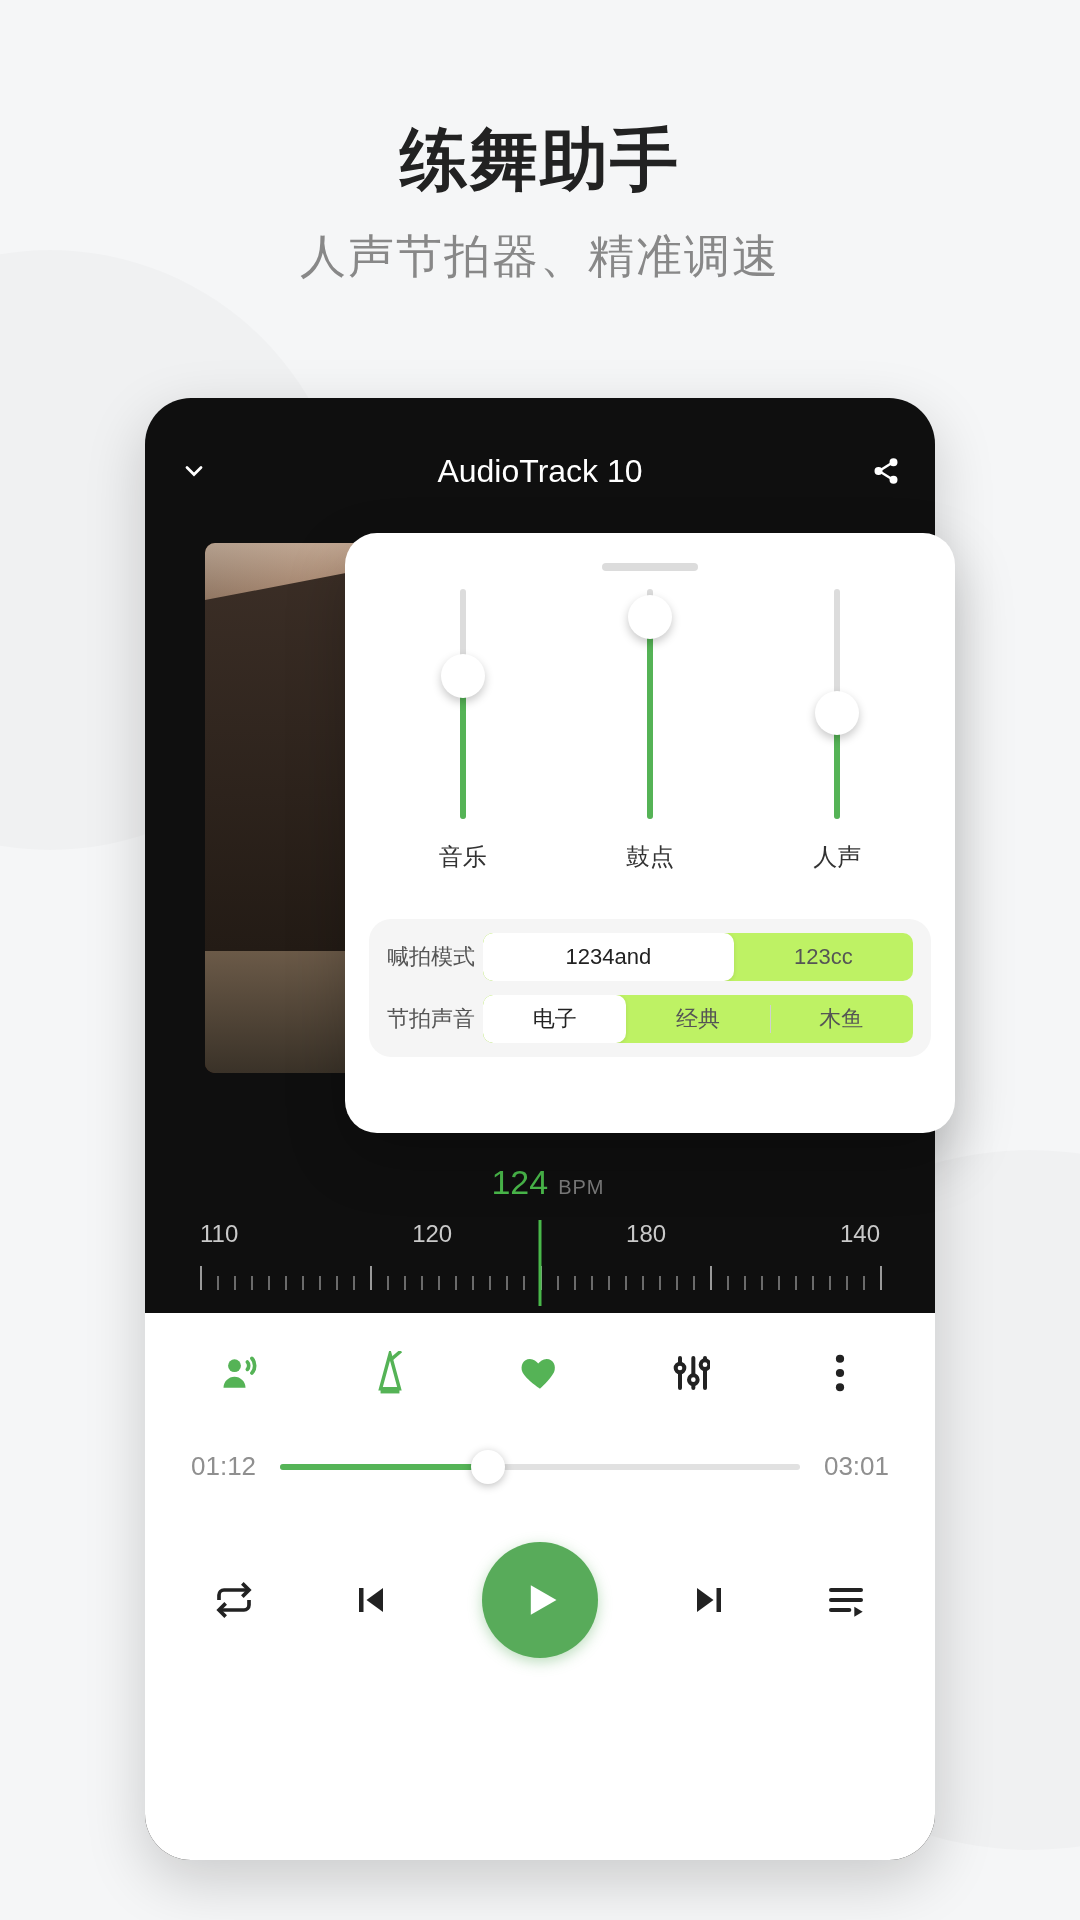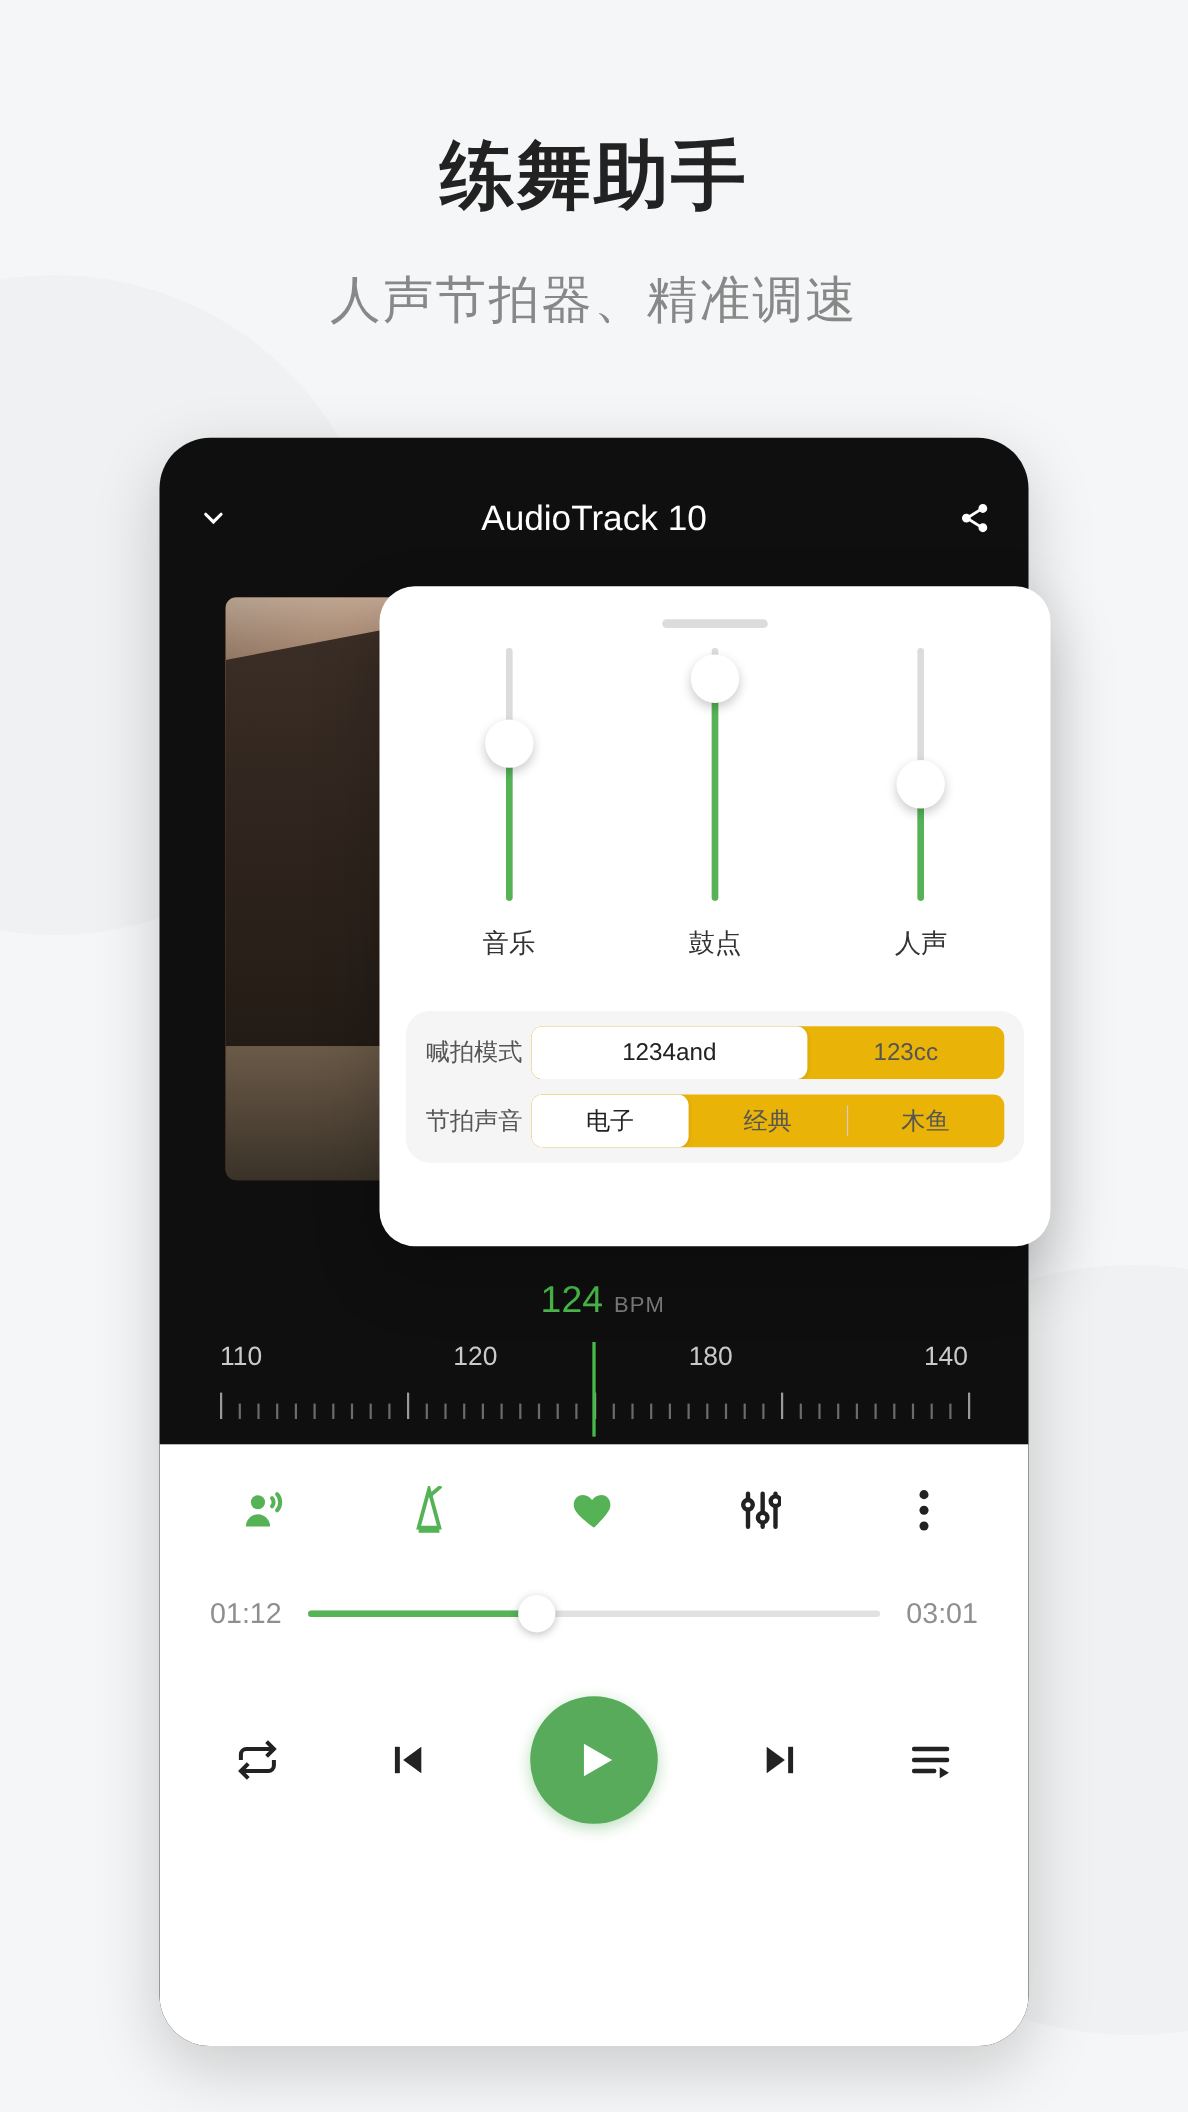--- a/index.html
+++ b/index.html
@@ -12,21 +12,21 @@
   }
   .bg-blobs::before, .bg-blobs::after {
     content: ""; position: absolute; border-radius: 50%;
     background: rgba(0,0,0,0.02);
   }
   .bg-blobs::before { width: 600px; height: 600px; left: -250px; top: 250px; }
   .bg-blobs::after  { width: 700px; height: 700px; right: -300px; top: 1150px; }
 
   .hero { text-align: center; padding-top: 115px; }
   .hero-title { font-size: 68px; font-weight: 700; color: #222; letter-spacing: 2px; }
-  .hero-subtitle { font-size: 46px; font-weight: 400; color: #888; margin-top: 36px; letter-spacing: 2px; }
+  .hero-subtitle { font-size: 46px; font-weight: 400; color: #888; margin-top: 20px; letter-spacing: 2px; }
 
   .phone {
     position: absolute;
     left: 145px; top: 398px;
     width: 790px; height: 1462px;
     background: #0f0f0f;
     border-radius: 46px;
     box-shadow: 0 20px 60px rgba(0,0,0,0.18);
     overflow: hidden;
     color: #fff;
@@ -136,21 +136,21 @@
   .sl-track { position:relative; width:6px; height:230px; background:#dcdcdc; border-radius:3px; }
   .sl-fill { position:absolute; left:0; right:0; bottom:0; background:#55b356; border-radius:3px; }
   .sl-thumb { position:absolute; left:50%; width:44px; height:44px; background:#fff; border-radius:50%;
     transform:translate(-50%,-50%); box-shadow:0 4px 10px rgba(0,0,0,0.22); }
   .sl-label { margin-top:22px; font-size:24px; color:#333; }
 
   .seg-group { background:#f5f5f5; border-radius:22px; padding:14px 18px; margin-top:10px; }
   .seg-row { display:flex; align-items:center; }
   .seg-row + .seg-row { margin-top:14px; }
   .seg-label { font-size:22px; color:#555; width:96px; flex-shrink:0; }
-  .seg { flex:1; display:flex; background:#eab308; border-radius:10px; overflow:hidden; height:48px;justify-content:space-between; }
+  .seg { flex:1; display:flex; background:#bef264; border-radius:10px; overflow:hidden; height:48px;justify-content:space-between; }
   .seg .opt { flex:1; display:flex; align-items:center; justify-content:center; font-size:22px; color:#555; position:relative; }
   .seg .opt + .opt::before { content:""; position:absolute; left:0; top:20%; bottom:20%; width:1px; background:#d0d0d0; }
   .seg .opt.sel { background:#fff; color:#222; border-radius:10px; box-shadow:0 1px 4px rgba(0,0,0,0.1); }
   .seg .opt.sel::before, .seg .opt.sel + .opt::before { display:none; }
   .seg.two .opt { flex:1; }
   .seg.wide .opt:first-child { flex:1.4; }
 
 </style>
 </head>
 <body>

